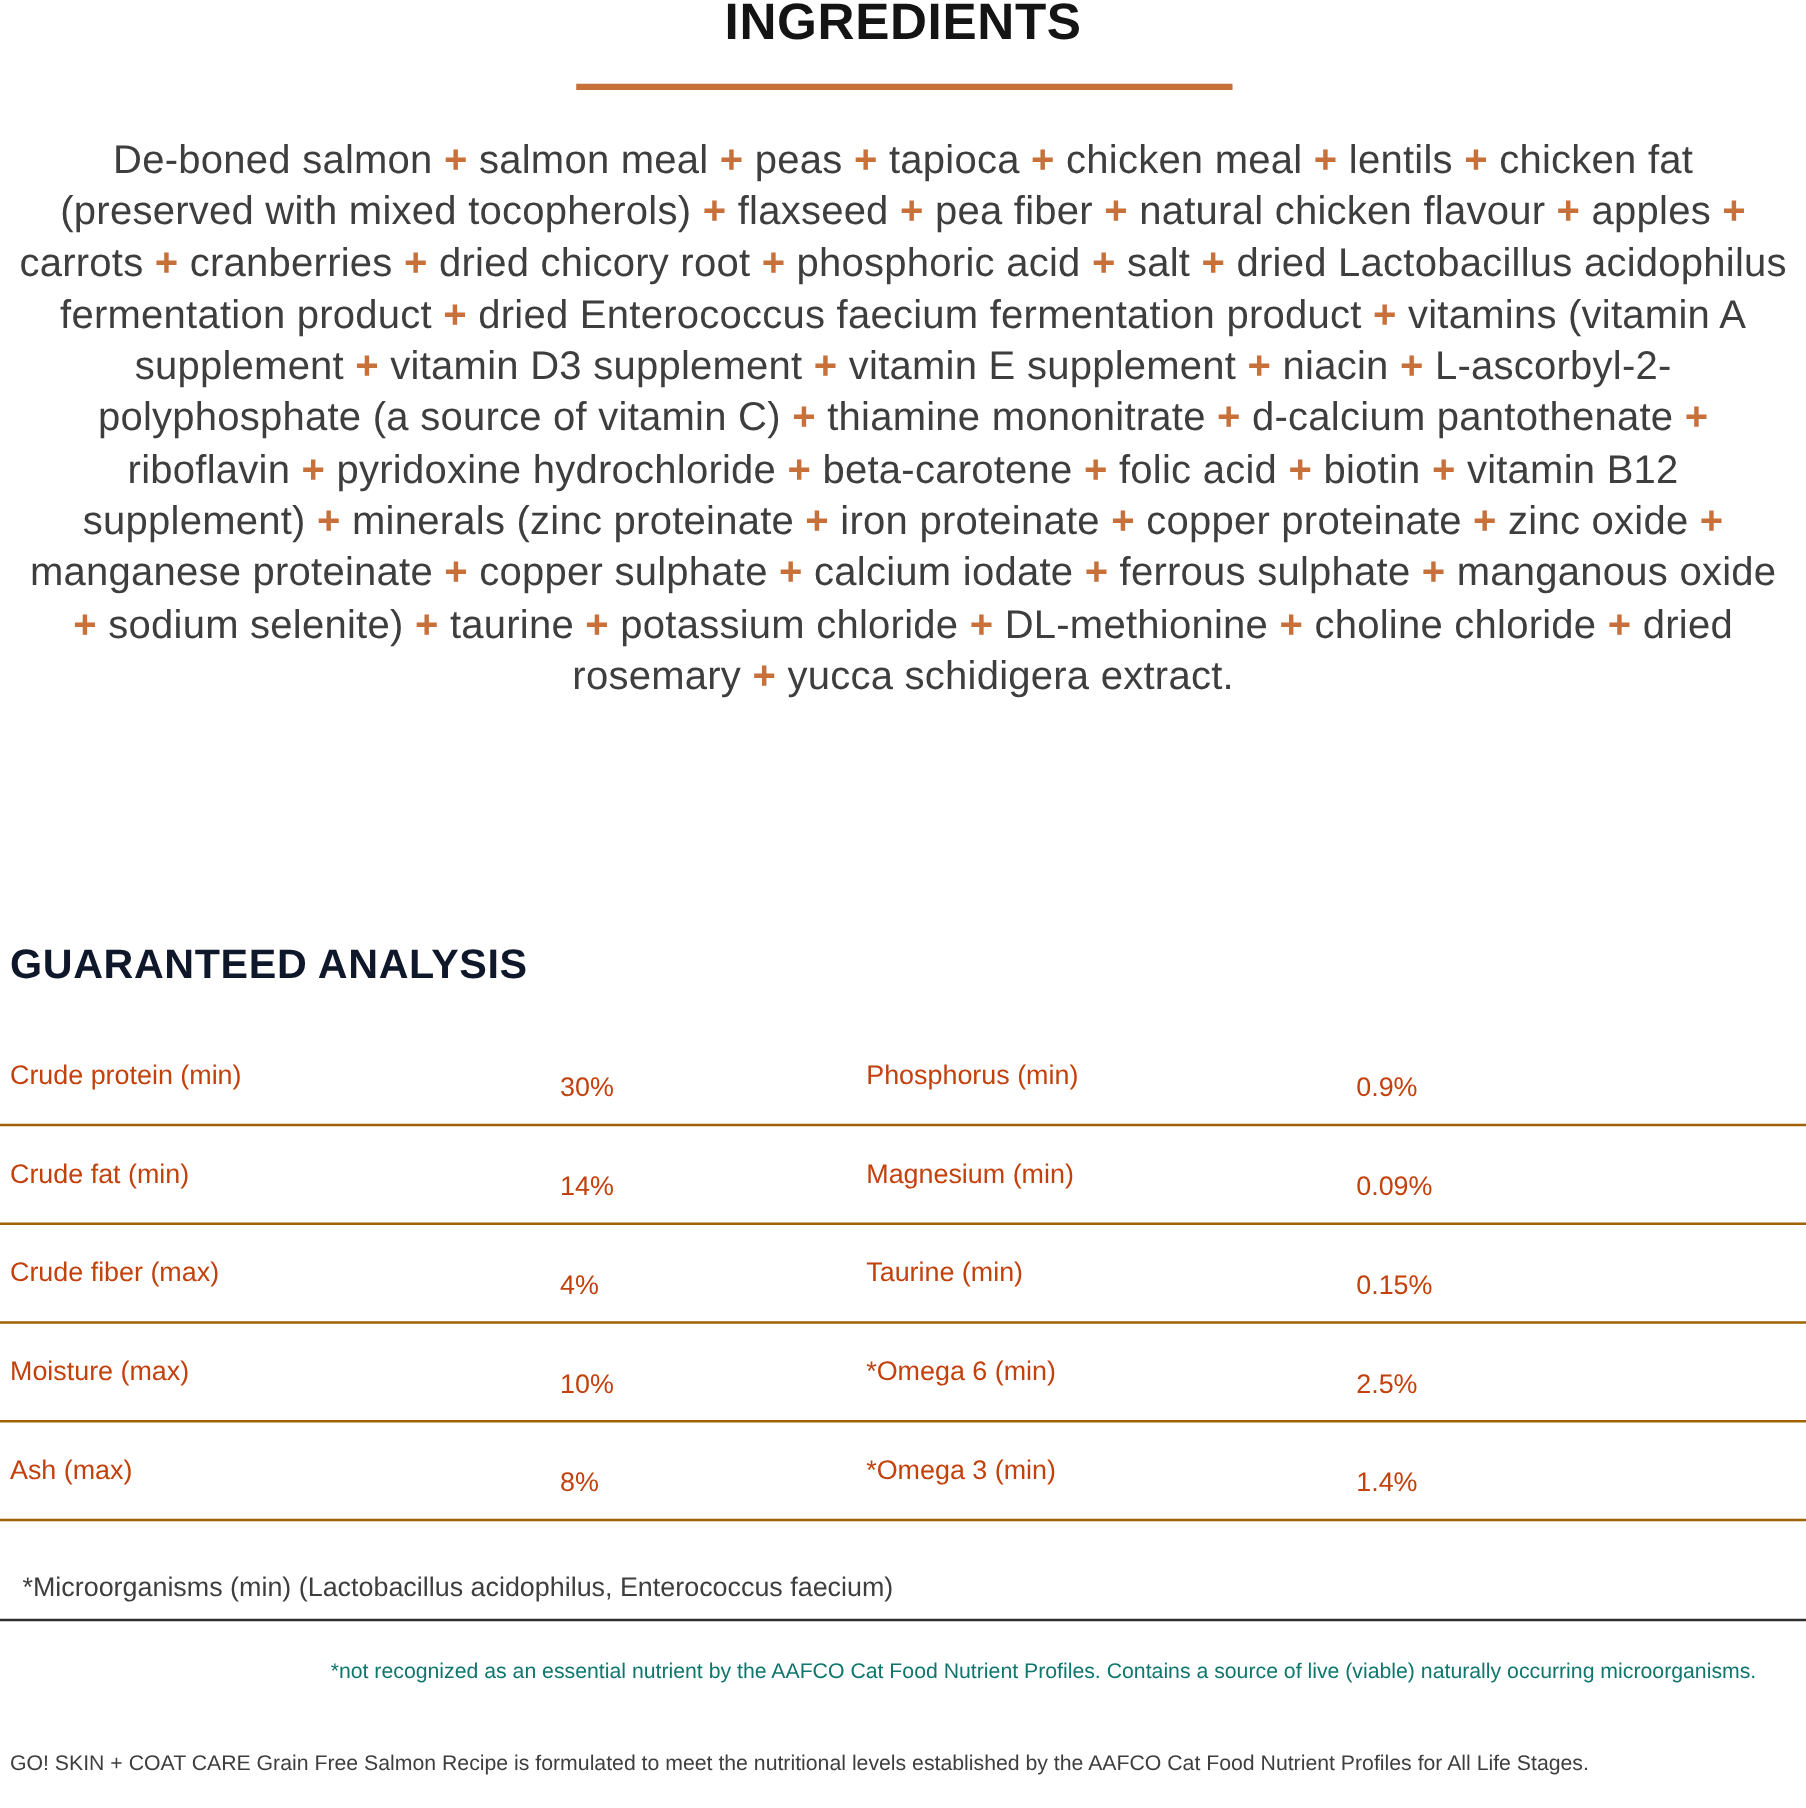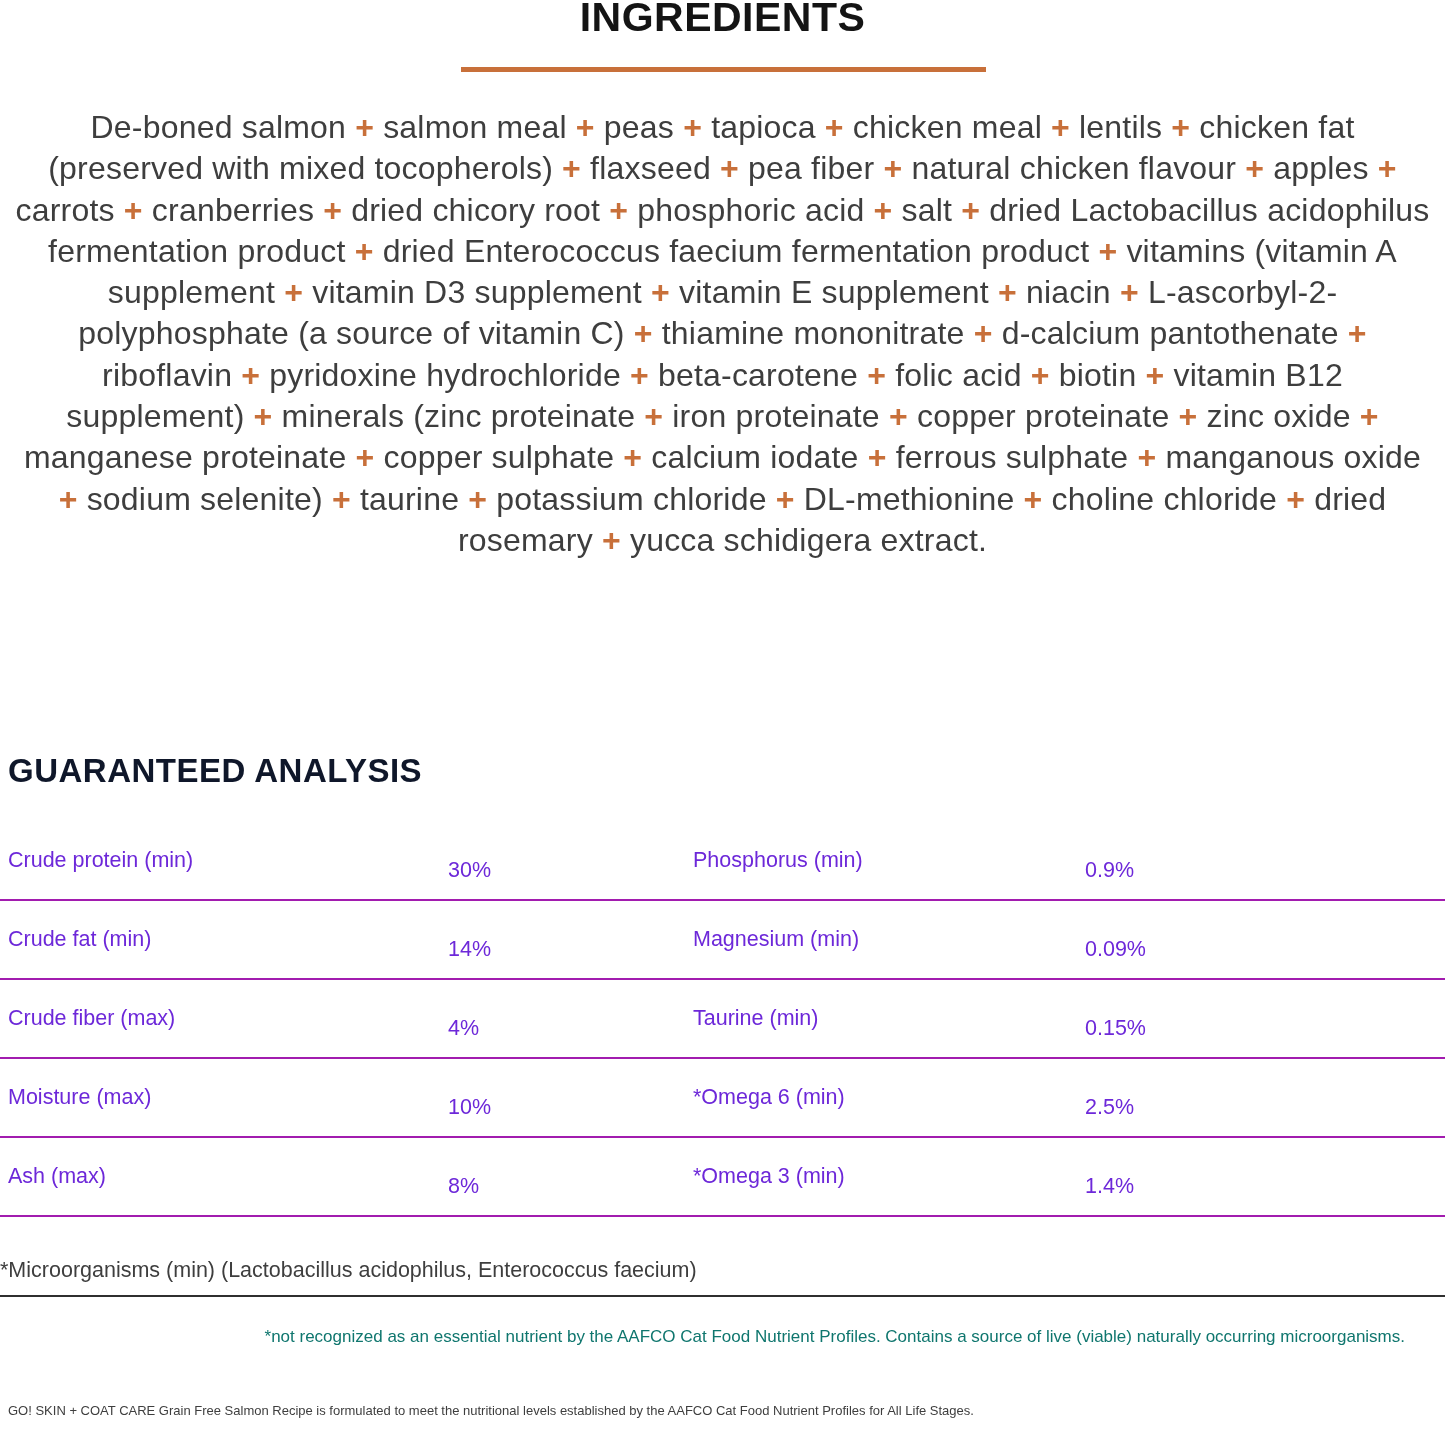--- a/index.html
+++ b/index.html
@@ -42,44 +42,44 @@
     position:absolute; top:752px; left:8px;
     font-size:33px; font-weight:800; letter-spacing:0.5px;
     color:#0f172a;
   }
   .ga-table { position:absolute; top:822px; left:0; right:0; }
   .ga-row {
     display:grid;
     grid-template-columns:448px 145px 92px 400px 360px;
     align-items:center;
     height:79px;
-    border-bottom:2px solid #a21caf;
-    font-size:21.5px; color:#6d28d9;
+    border-bottom:2px solid #a16207;
+    font-size:21.5px; color:#c2410c;
   }
   .ga-row .label { padding-left:8px; text-align:left; }
   .ga-row .value { text-align:left;margin-top:19px; }
   .ga-micro-row {
     display:grid;
     grid-template-columns:1075px 370px;
     align-items:center;
     height:80px;
     border-bottom:2px solid #2f2f2f;
     font-size:21.5px; color:#3e3e3e;
   }
-  .ga-micro-row .label { padding-left:0;margin-top:28px; }
+  .ga-micro-row .label { padding-left:18px;margin-top:28px; }
   .ga-micro-row .value { text-align:center; }
 
   
   .footnote {
     position:absolute; top:1326px; left:8px; right:40px;
     font-size:17px; line-height:22px; color:#0f766e;text-align:right;
   }
   .formulation {
     position:absolute; top:1396px; left:8px; right:48px;
-    font-size:13px; line-height:30px; color:#3e3e3e;
+    font-size:17px; line-height:30px; color:#3e3e3e;
   }
 </style>
 </head>
 <body>
 
 <div class="page">
 
   <h1 class="title">INGREDIENTS</h1>
   <div class="rule"></div>
 

